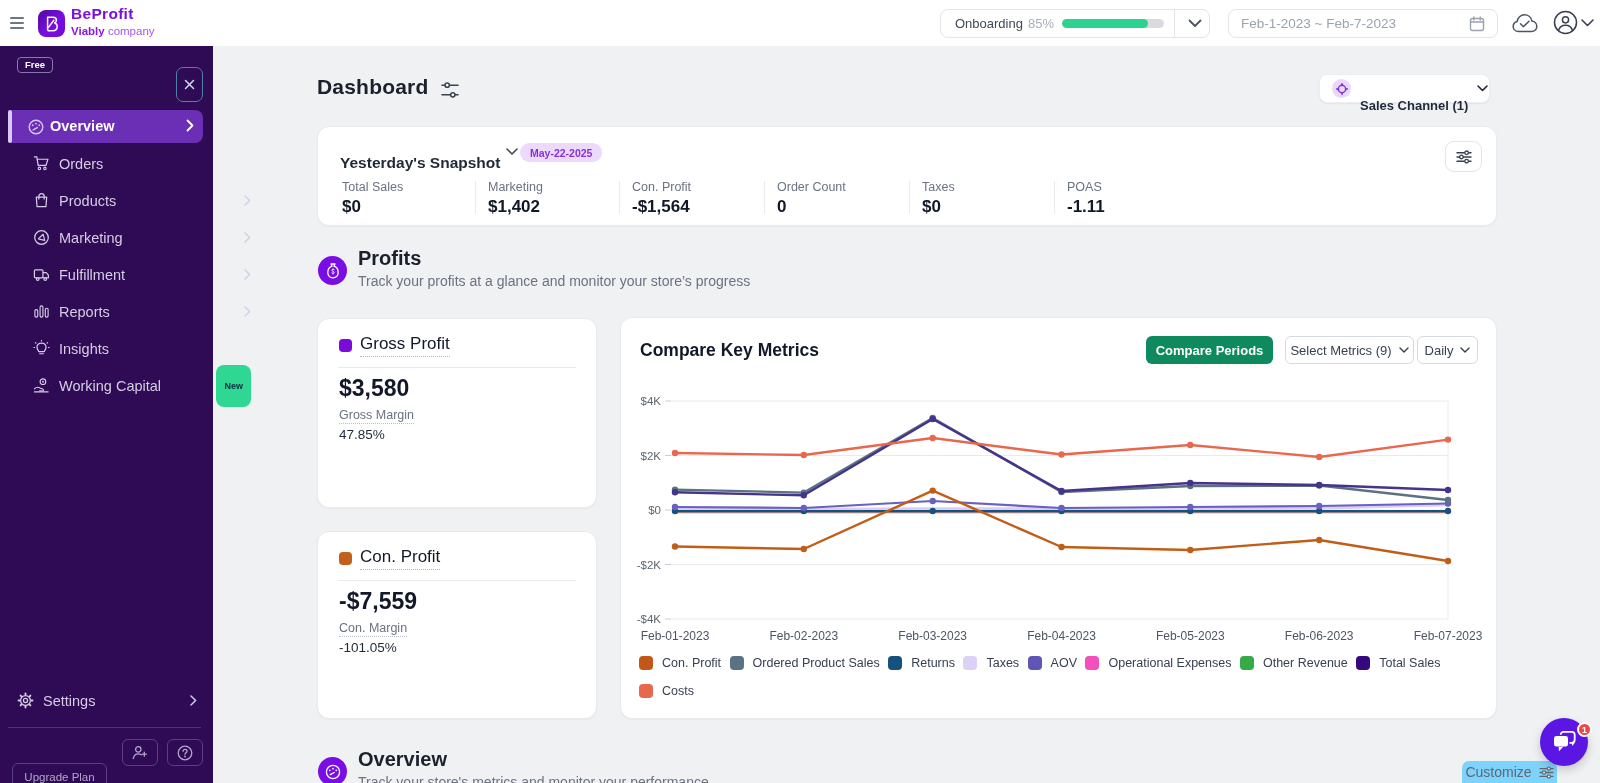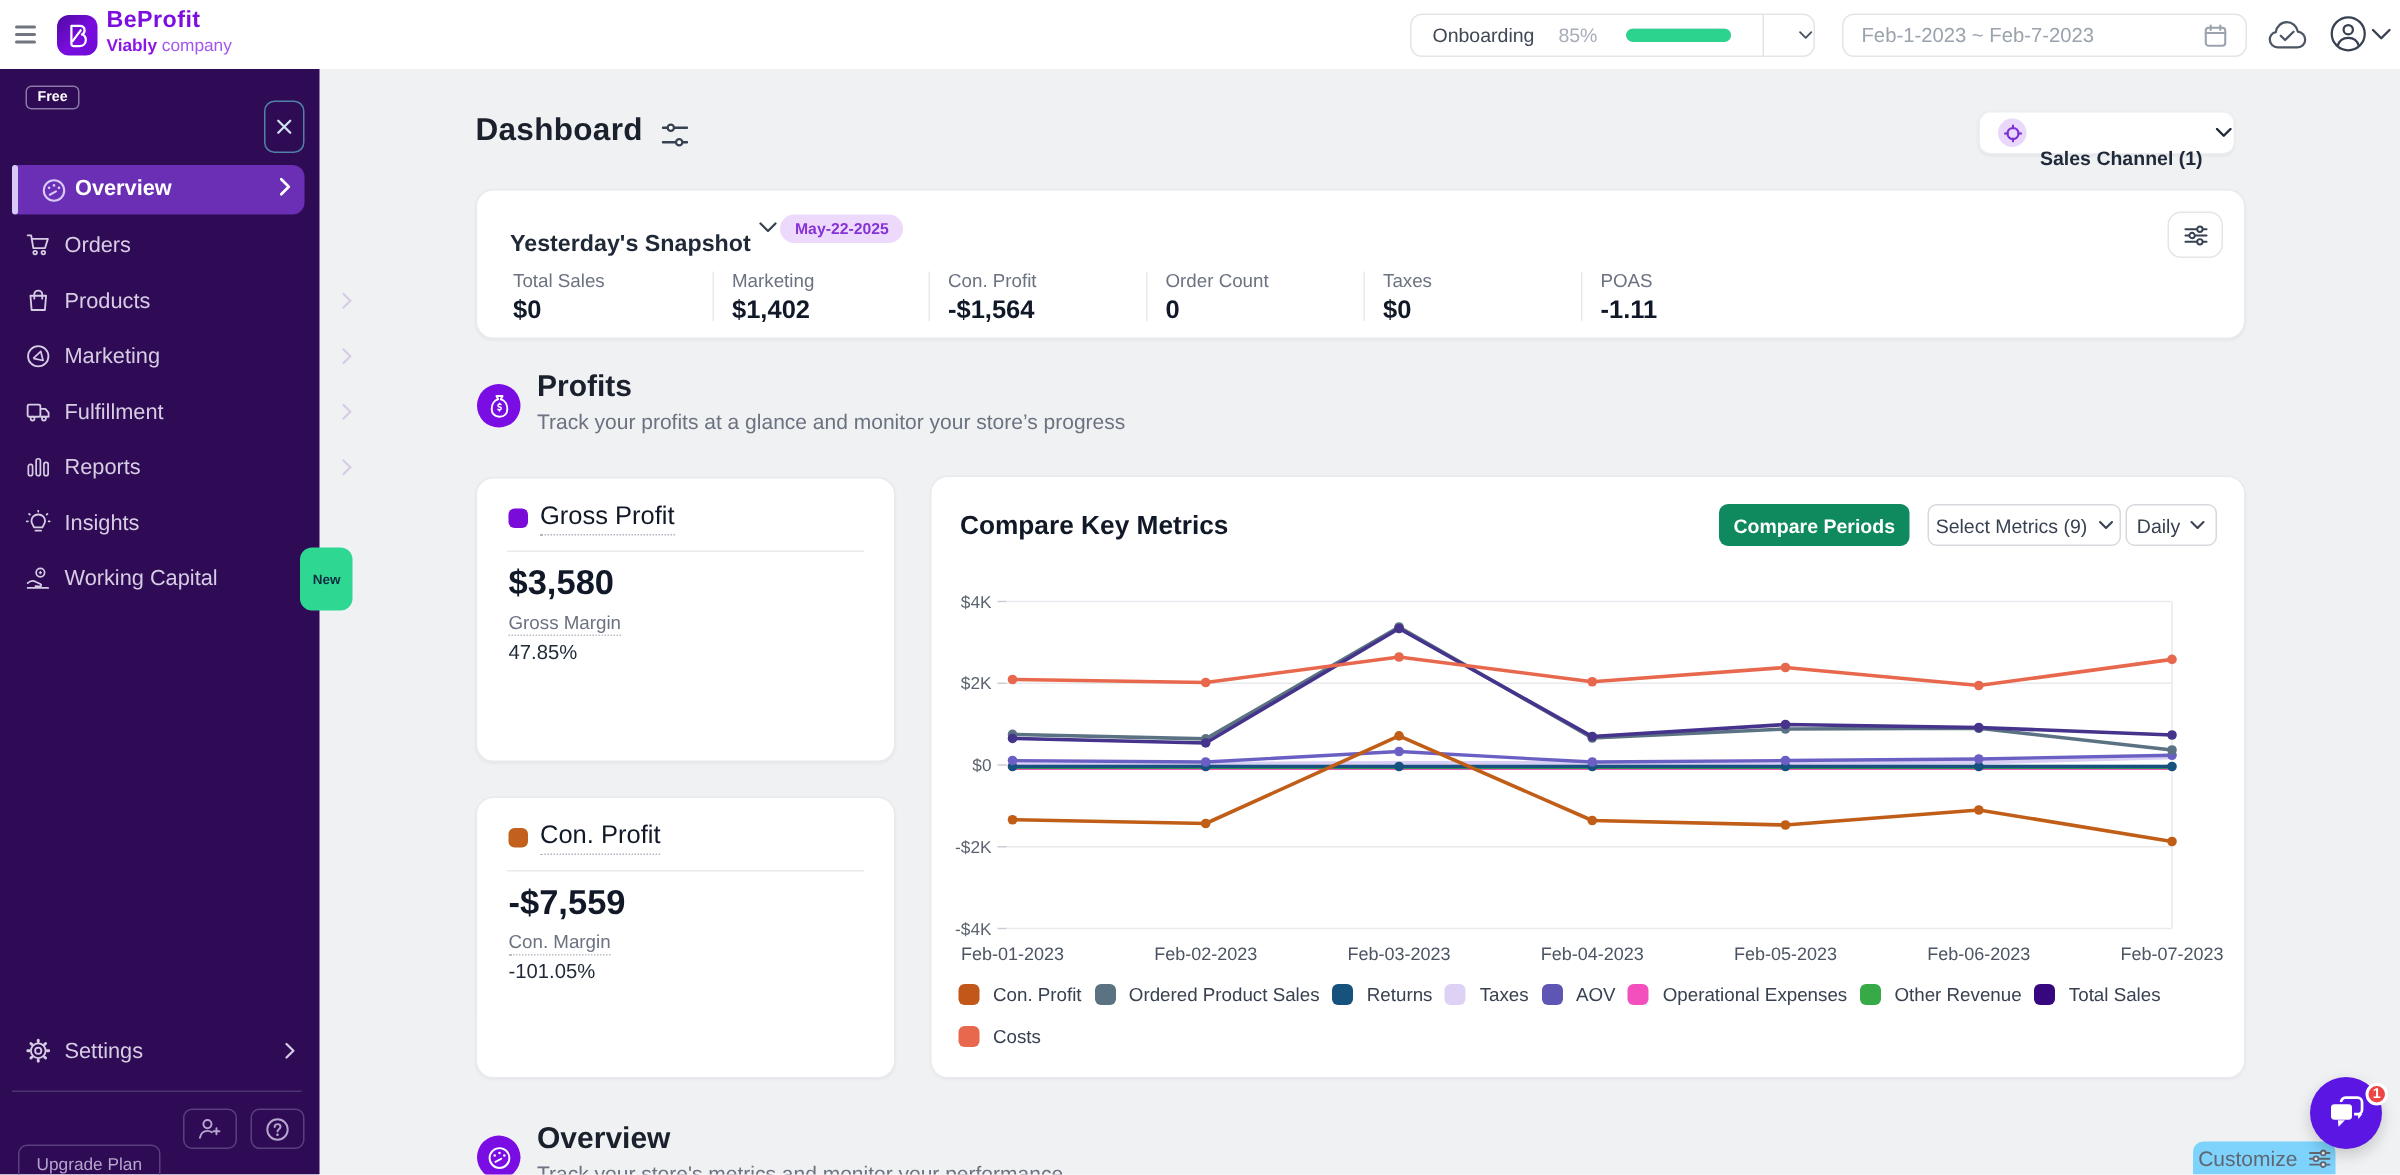--- a/index.html
+++ b/index.html
@@ -10,36 +10,36 @@
 
 #header { position:absolute; left:0; top:0; width:1600px; height:46px; background:#ffffff; z-index:5; }
 #burger span { display:block; width:14px; height:2.2px; background:#6f7680; border-radius:2px; margin-bottom:2.7px; }
 #logo { position:absolute; left:38px; top:10px; width:27px; height:27px; background:linear-gradient(135deg,#4d0a9e,#7a0ce0 55%,#6d0bd4); border-radius:8px; color:#fff; display:flex; align-items:center; justify-content:center; }
 #brand { position:absolute; left:71px; top:4px; }
 #brand .t1 { font-size:15.5px; font-weight:bold; color:#7c0fe0; letter-spacing:0.3px; }
 #brand .t2 { font-size:11.5px; margin-top:2px; }
 #brand .t2 b { color:#8b16e8; font-weight:bold; }
 #brand .t2 span { color:#a356ee; }
 
-.hbox { position:absolute; top:9px; height:29px; border:1px solid #e3e5e9; border-radius:8px; background:#fff; display:flex; align-items:center;gap:11px; }
+.hbox { position:absolute; top:9px; height:29px; border:1px solid #e3e5e9; border-radius:8px; background:#fff; display:flex; align-items:center; }
 #onboard { left:940px; width:270px; }
 #daterange { left:1228px; width:270px; color:#9aa3ae; font-size:13.5px; justify-content:space-between; padding:0 12px; }
 
 
 #sidebar { position:absolute; left:0; top:46px; width:213px; height:737px; background:#2e0b54; z-index:4; }
 #freebadge { position:absolute; left:17px; top:11px; padding:1px 7px 2px; font-size:9.5px; font-weight:bold; color:#fff; background:#2e0b54; border:1px solid #8a79a8; border-radius:4px; z-index:3; }
 #greenbtn { position:absolute; left:8px; top:21px; width:164px; height:35px; background:#2ed893; border-radius:9px; display:flex; align-items:center; z-index:2; }
 #greenbtn .circ { width:22px; height:22px; background:#fff; border-radius:50%; margin-left:6px; display:flex; align-items:center; justify-content:center; }
 #greenbtn .txt { font-size:12.5px; font-weight:bold; color:#14344e; margin-left:7px; }
 #xbtn { position:absolute; left:176px; top:21px; width:27px; height:35px; border:1px solid #4e82a6; border-radius:7px; color:#cfe3f2; font-size:13px; display:flex; align-items:center; justify-content:center; z-index:2; }
 #ovitem { position:absolute; left:8px; top:64px; width:195px; height:33px; }
 #ovitem .bar { position:absolute; left:0; top:0; width:4px; height:33px; background:#d9c9f6; border-radius:3px; z-index:2; }
 #ovitem .bg { position:absolute; left:3px; top:0; width:192px; height:33px; background:#6a2fb5; border-radius:0 8px 8px 0; }
 #ovitem .lbl { position:absolute; left:42px; top:8px; font-size:14.5px; font-weight:bold; color:#fff; }
-#menu { position:absolute; left:0; top:99px; width:251px; }
+#menu { position:absolute; left:16px; top:99px; width:251px; }
 .mitem { height:37px; display:flex; align-items:center; padding-left:17px; color:#d6cde4; font-size:14.5px; position:relative; }
 .mitem .ic { width:17px; height:17px; margin-right:9px; flex:none; }
 .mitem .chev { position:absolute; right:16px; }
 .chev svg { display:block; }
 #newbadge { position:absolute; right:16px; background:#2ed893; color:#0c2d3f; font-size:9px; font-weight:bold; padding:16px 8px; border-radius:8px; }
 #settings { position:absolute; left:0; top:636px; width:213px; }
 #sdivider { position:absolute; left:8px; top:681px; width:193px; border-top:1px solid #4b3472; }
 .sbtn { position:absolute; top:693px; height:27px; border:1px solid #5a4080; border-radius:6px; color:#b4a6cc; display:flex; align-items:center; justify-content:center; font-size:11.5px; }
 
 

